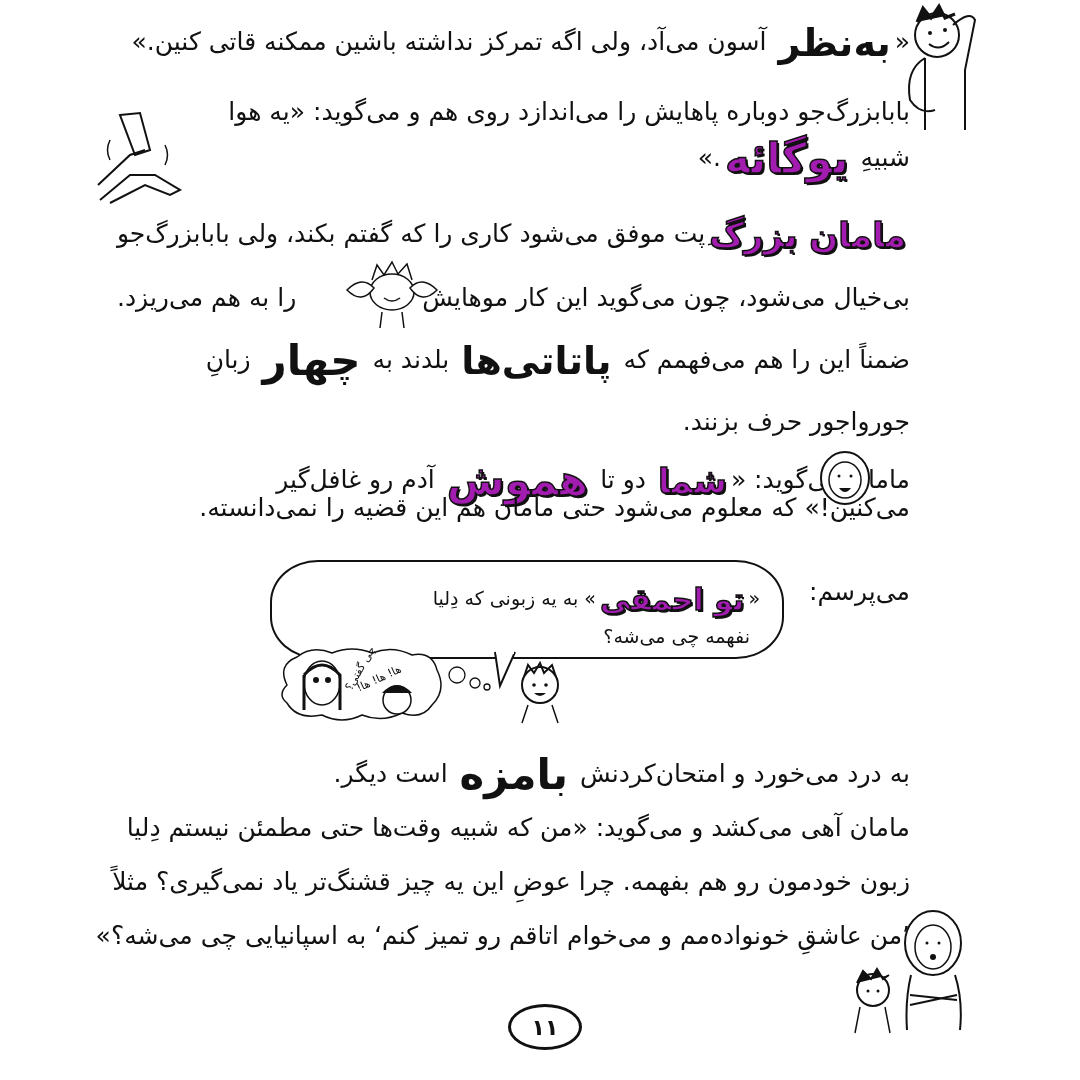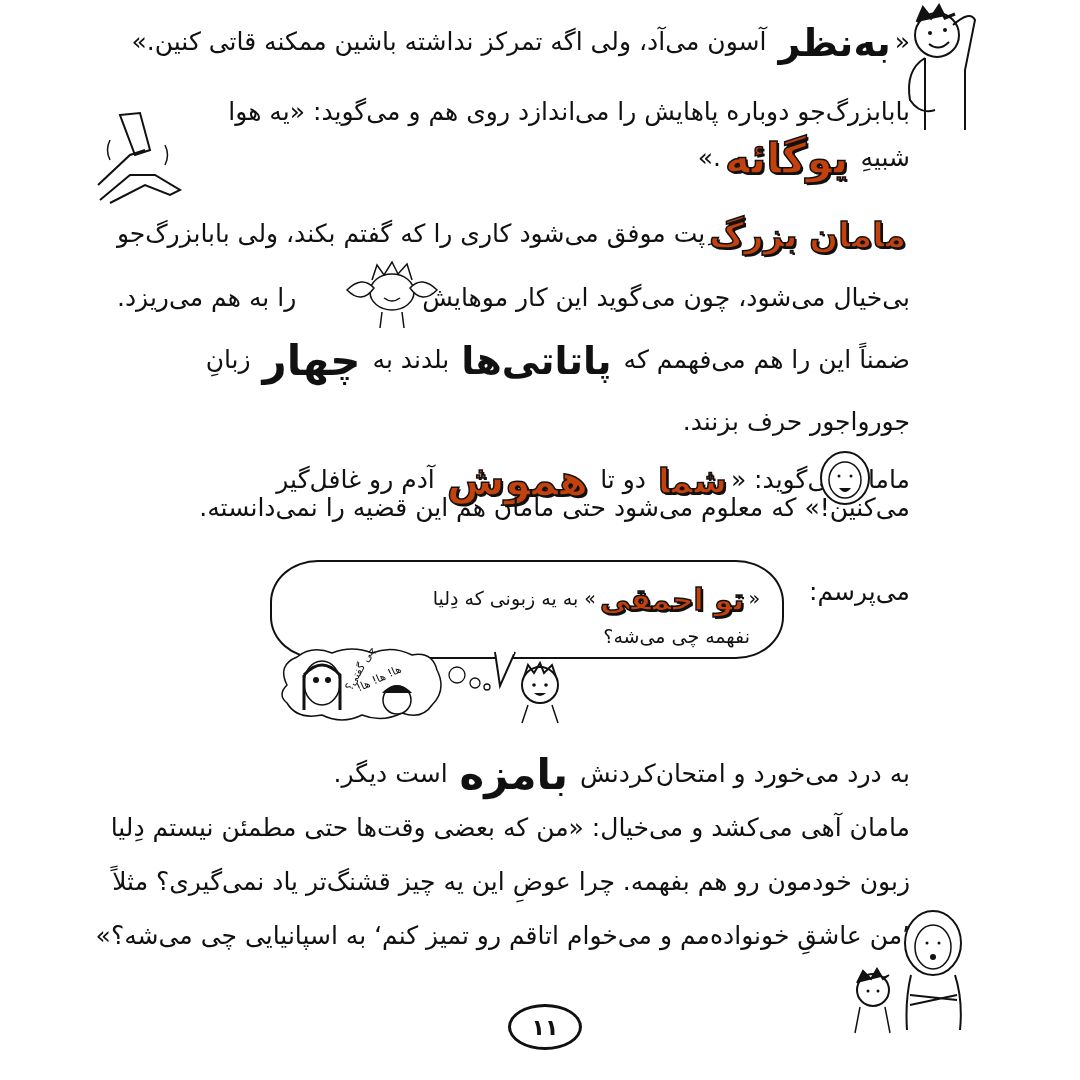--- a/index.html
+++ b/index.html
@@ -1,21 +1,21 @@
 <!DOCTYPE html>
 <html><head>
 <meta charset="utf-8">
 <style>
   html, body { margin:0; padding:0; background:#ffffff; }
   body { width:1080px; height:1080px; position:relative; overflow:hidden;
          font-family:"DejaVu Sans", sans-serif; color:#111; }
   .line { position:absolute; direction:rtl; text-align:right; white-space:nowrap;
           font-size:25px; line-height:40px; right:170px; }
   .fancy { font-weight:bold; font-size:34px; display:inline-block; margin:0 4px;
-           color:#c2410c; -webkit-text-stroke:1.5px #111; text-shadow:2px 2px 0 #111; vertical-align:middle; }
+           color:#a21caf; -webkit-text-stroke:1.5px #111; text-shadow:2px 2px 0 #111; vertical-align:middle; }
   .fancy.solid { color:#111; -webkit-text-stroke:0; text-shadow:none; font-size:38px; }
   .fancy.tall { font-size:42px; }
   .illus { position:absolute; }
   .bubble { position:absolute; left:270px; top:560px; width:510px; height:95px;
             border:2px solid #111; border-radius:48px/42px; background:#fff; }
   .bubble-text { position:absolute; direction:rtl; text-align:right; white-space:nowrap; font-size:19px; }
   .page-num { position:absolute; left:508px; top:1004px; width:68px; height:40px;
               border:3px solid #111; border-radius:50%; display:flex; align-items:center;
               justify-content:center; font-size:22px; font-weight:bold; }
 </style>
@@ -98,21 +98,21 @@
     <circle cx="36" cy="30" r="1.8" fill="#111"></circle>
   <path d="M24 38 Q30 44 36 38" fill="#111"></path>
   <path d="M18 50 L12 68 M42 50 L48 68" stroke="#111" stroke-width="1.5"></path>
 </svg>
 
 <div class="line" style="top:754px;">
   <span>به درد می‌خورد و امتحان‌کردنش </span><span class="fancy solid tall">بامزه</span><span> است دیگر.</span>
 </div>
 
 <div class="line" style="top:808px;">
-  <span>مامان آهی می‌کشد و می‌خیال: «من که بعضی وقت‌ها حتی مطمئن نیستم دِلیا</span>
+  <span>مامان آهی می‌کشد و می‌گوید: «من که شبیه وقت‌ها حتی مطمئن نیستم دِلیا</span>
 </div>
 
 <div class="line" style="top:862px;">
   <span>زبون خودمون رو هم بفهمه. چرا عوضِ این یه چیز قشنگ‌تر یاد نمی‌گیری؟ مثلاً</span>
 </div>
 
 <div class="line" style="top:916px;">
   <span>’من عاشقِ خونواده‌مم و می‌خوام اتاقم رو تمیز کنم‘ به اسپانیایی چی می‌شه؟»</span>
 </div>
 

